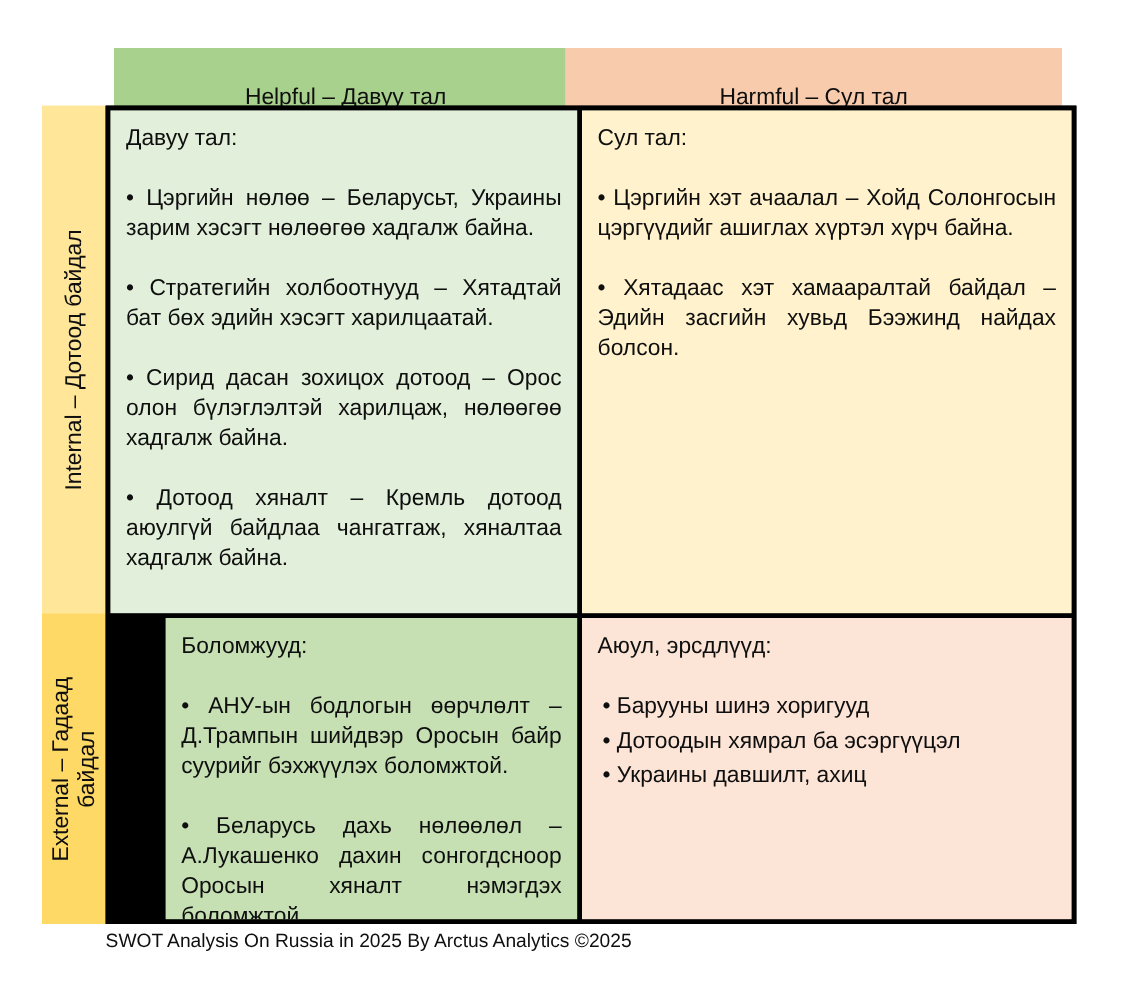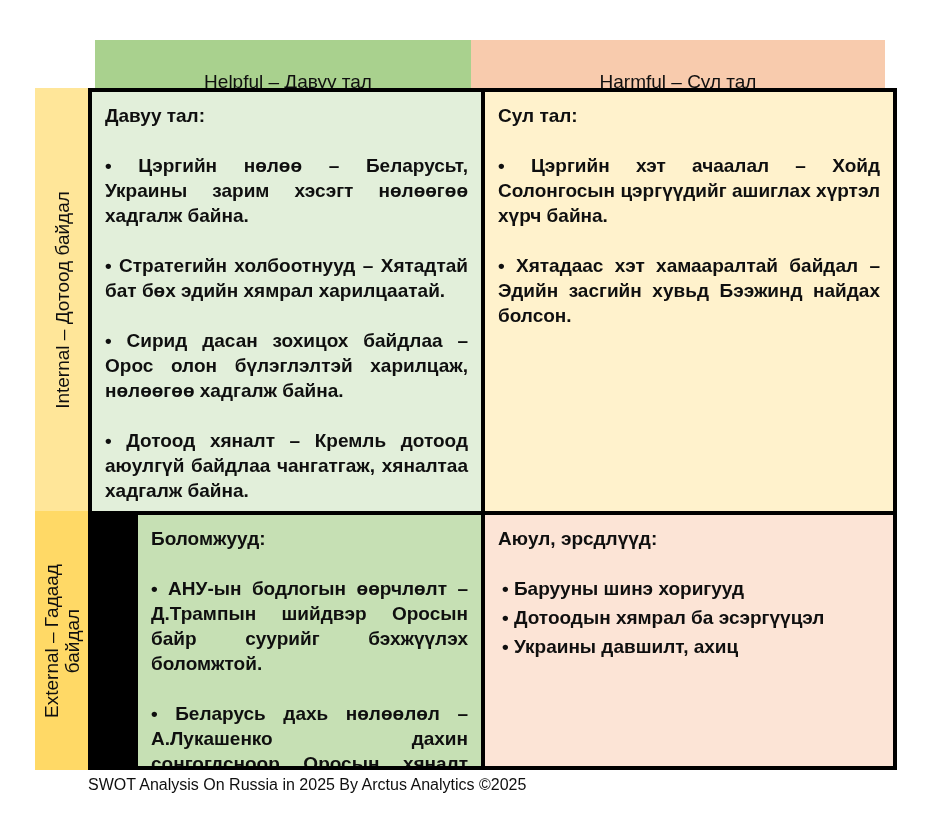--- a/index.html
+++ b/index.html
@@ -67,21 +67,20 @@
     grid-template-rows: 419px 251px;
     gap: 4px;
   }
   .cell {
     box-sizing: border-box;
     padding: 11px 13px 6px 13px;
     font-size: 19px;
     line-height: 25px;
     text-align: justify;
     overflow: hidden;
-    font-weight: bold;
   }
   .cell p { margin: 0 0 25px 0; }
   .cell .list p:last-child { margin-bottom: 0; }
   .cell .list.tight p { margin: 4px; }
 
   
   #caption {
     position: absolute;
     left: 88px;
     top: 771px;
@@ -109,22 +108,22 @@
   <div id="strip-external" class="row-strip" style="background: rgb(255, 217, 102);">
     <span class="rot-label two-line">External – Гадаад байдал</span>
   </div>
 
   <div id="swot-grid">
 
     <div class="cell" style="background: rgb(226, 239, 218);">
       <p>Давуу тал:</p>
       <div class="list">
           <p>• Цэргийн нөлөө – Беларусьт, Украины зарим хэсэгт нөлөөгөө хадгалж байна.</p>
-          <p>• Стратегийн холбоотнууд – Хятадтай бат бөх эдийн хямрал харилцаатай.</p>
-          <p>• Сирид дасан зохицох байдлаа – Орос олон бүлэглэлтэй харилцаж, нөлөөгөө хадгалж байна.</p>
+          <p>• Стратегийн холбоотнууд – Хятадтай бат бөх эдийн хэсэгт харилцаатай.</p>
+          <p>• Сирид дасан зохицох дотоод – Орос олон бүлэглэлтэй харилцаж, нөлөөгөө хадгалж байна.</p>
           <p>• Дотоод хяналт – Кремль дотоод аюулгүй байдлаа чангатгаж, хяналтаа хадгалж байна.</p>
         </div>
     </div>
 
     <div class="cell" style="background: rgb(255, 242, 204);">
       <p>Сул тал:</p>
       <div class="list">
           <p>• Цэргийн хэт ачаалал – Хойд Солонгосын цэргүүдийг ашиглах хүртэл хүрч байна.</p>
           <p>• Хятадаас хэт хамааралтай байдал – Эдийн засгийн хувьд Бээжинд найдах болсон.</p>
         </div>

